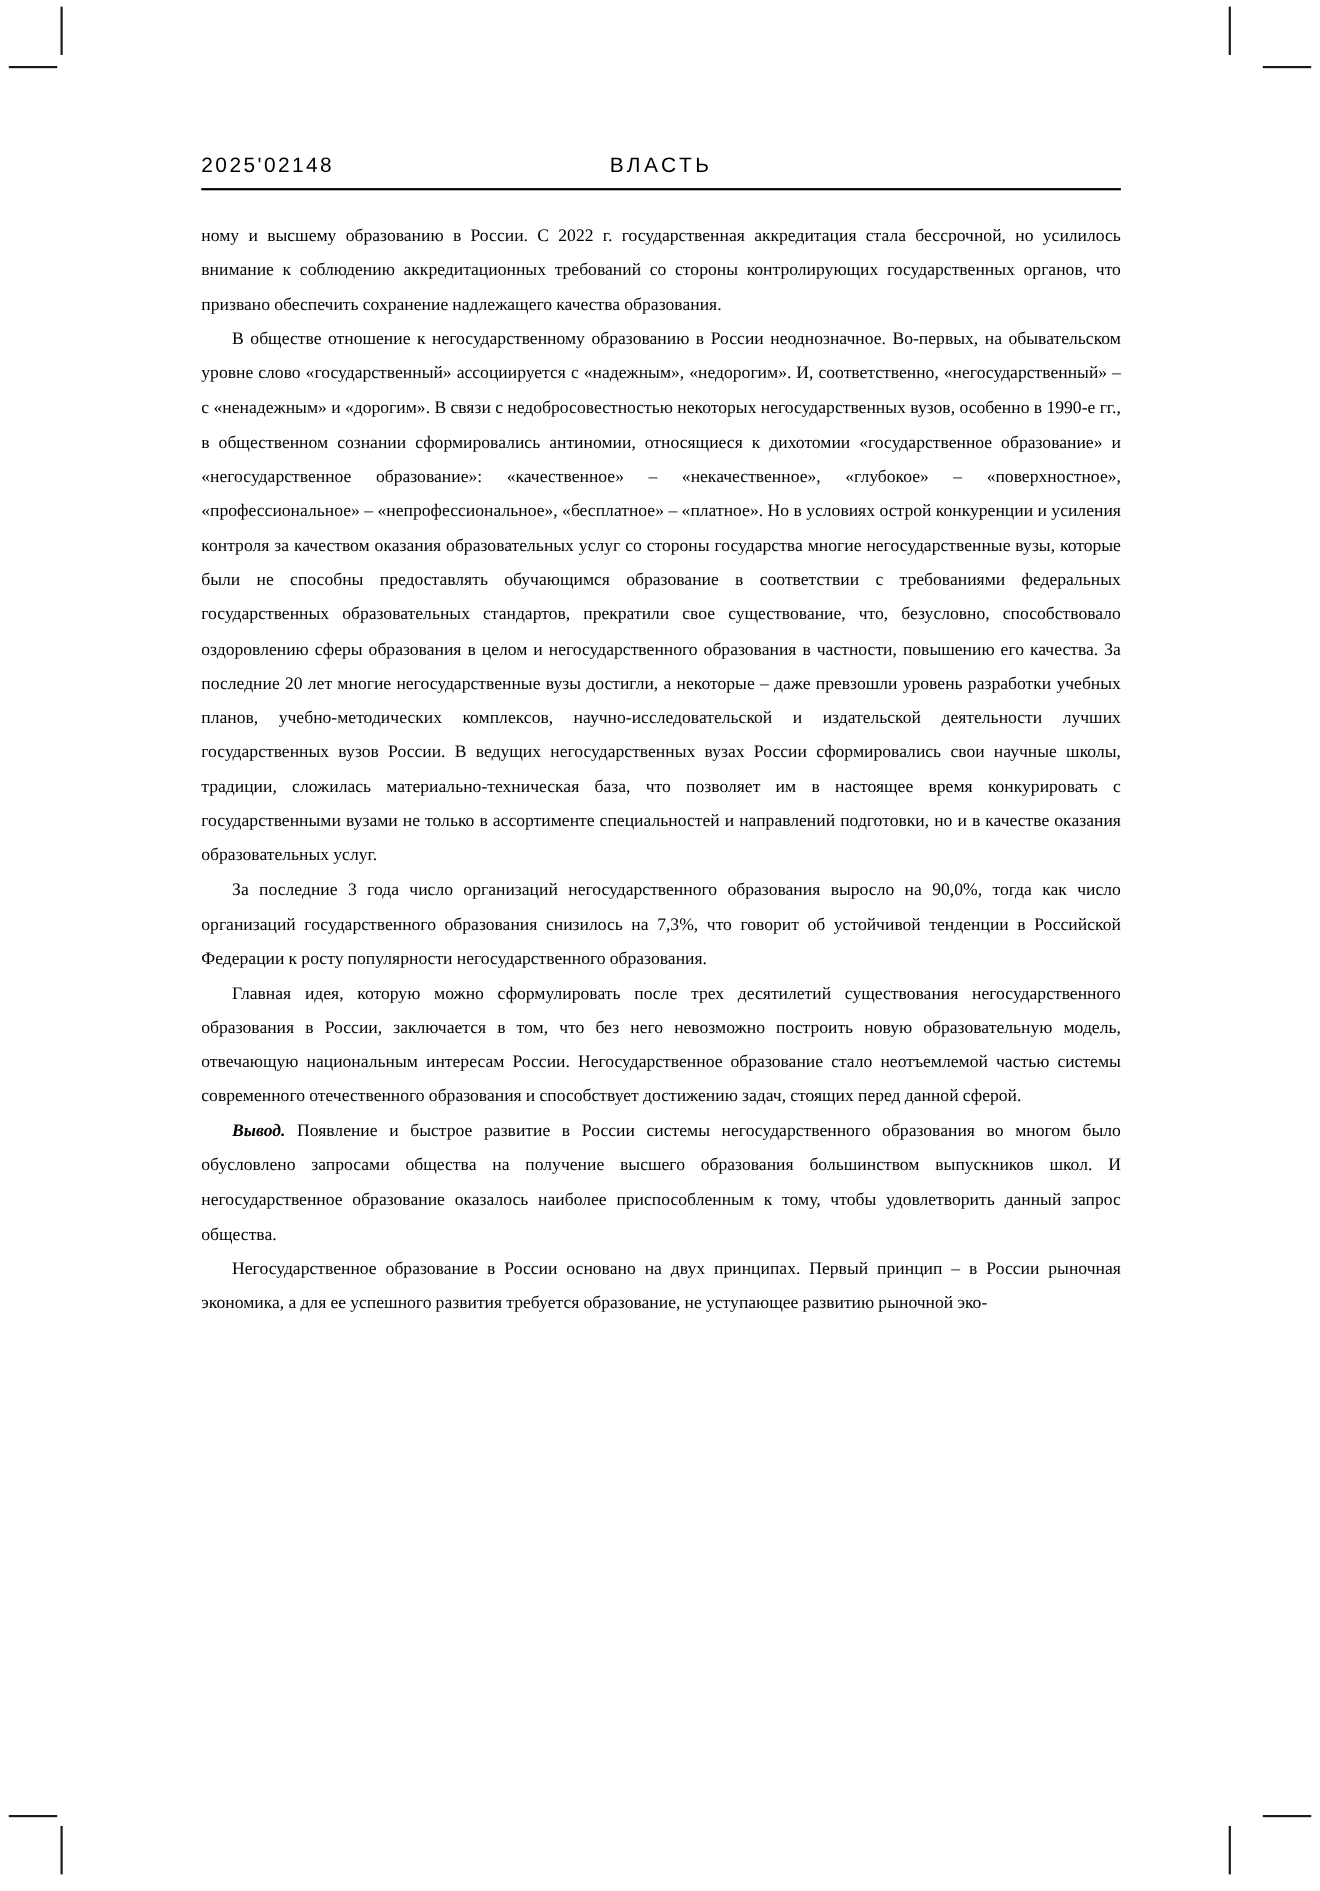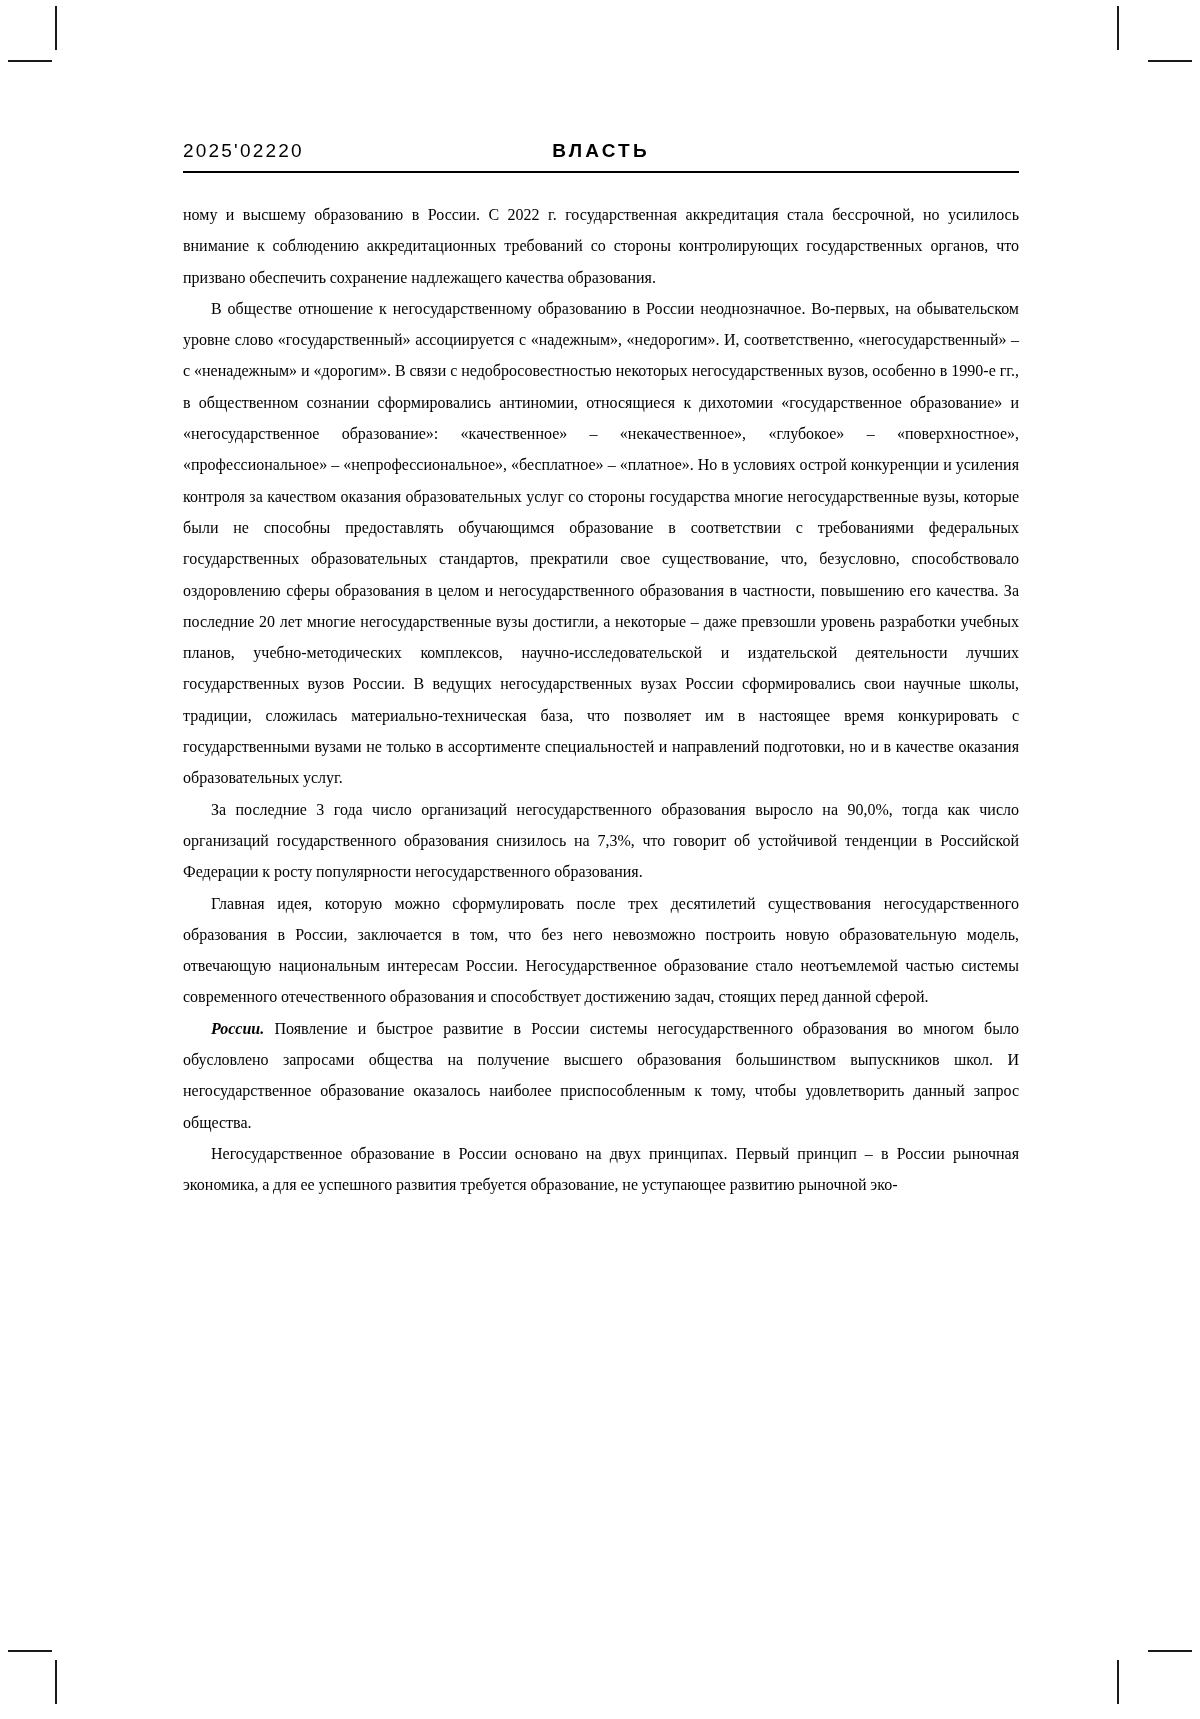--- a/index.html
+++ b/index.html
@@ -63,21 +63,21 @@
     letter-spacing: 2.2px;
     color: #000000;
     padding-bottom: 9px;
   }
   .runhead .rh-left { flex: 0 0 auto; }
   .runhead .rh-center {
     position: absolute;
     left: 0; right: 0;
     text-align: center;
     letter-spacing: 3.2px;
-    font-weight: 700;
+    font-weight: 400;
   }
   .runhead .rh-right { flex: 0 0 auto; }
   .rule {
     border-bottom: 2px solid #000;
     width: 100%;
     margin-bottom: 26px;
   }
 
   
   .body-text p {
@@ -109,27 +109,27 @@
   <div class="crop-mark cm-v cm-bl-v"></div>
   <div class="crop-mark cm-h cm-bl-h"></div>
   <div class="crop-mark cm-v cm-br-v"></div>
   <div class="crop-mark cm-h cm-br-h"></div>
 
   <div class="content">
 
     <div class="runhead">
       <span class="rh-left">2025'02</span>
       <span class="rh-center">ВЛАСТЬ</span>
-      <span class="rh-right">220</span>
+      <span class="rh-right">148</span>
     </div>
     <div class="rule"></div>
 
     <div class="body-text">
       <p class="cont">ному и высшему образованию в России. С 2022 г. государственная аккредитация стала бессрочной, но усилилось внимание к соблюдению аккредитационных требований со стороны контролирующих государственных органов, что призвано обеспечить сохранение надлежащего качества образования.</p>
       <p>В обществе отношение к негосударственному образованию в России неоднозначное. Во-первых, на обывательском уровне слово «государственный» ассоциируется с «надежным», «недорогим». И, соответственно, «негосударственный» – с «ненадежным» и «дорогим». В связи с недобросовестностью некоторых негосударственных вузов, особенно в 1990-е гг., в общественном сознании сформировались антиномии, относящиеся к дихотомии «государственное образование» и «негосударственное образование»: «качественное» – «некачественное», «глубокое» – «поверхностное», «профессиональное» – «непрофессиональное», «бесплатное» – «платное». Но в условиях острой конкуренции и усиления контроля за качеством оказания образовательных услуг со стороны государства многие негосударственные вузы, которые были не способны предоставлять обучающимся образование в соответствии с требованиями федеральных государственных образовательных стандартов, прекратили свое существование, что, безусловно, способствовало оздоровлению сферы образования в целом и негосударственного образования в частности, повышению его качества. За последние 20 лет многие негосударственные вузы достигли, а некоторые – даже превзошли уровень разработки учебных планов, учебно-методических комплексов, научно-исследовательской и издательской деятельности лучших государственных вузов России. В ведущих негосударственных вузах России сформировались свои научные школы, традиции, сложилась материально-техническая база, что позволяет им в настоящее время конкурировать с государственными вузами не только в ассортименте специальностей и направлений подготовки, но и в качестве оказания образовательных услуг.</p>
       <p>За последние 3 года число организаций негосударственного образования выросло на 90,0%, тогда как число организаций государственного образования снизилось на 7,3%, что говорит об устойчивой тенденции в Российской Федерации к росту популярности негосударственного образования.</p>
       <p>Главная идея, которую можно сформулировать после трех десятилетий существования негосударственного образования в России, заключается в том, что без него невозможно построить новую образовательную модель, отвечающую национальным интересам России. Негосударственное образование стало неотъемлемой частью системы современного отечественного образования и способствует достижению задач, стоящих перед данной сферой.</p>
-      <p><span class="lead">России.</span><span> Появление и быстрое развитие в России системы негосударственного образования во многом было обусловлено запросами общества на получение высшего образования большинством выпускников школ. И негосударственное образование оказалось наиболее приспособленным к тому, чтобы удовлетворить данный запрос общества.</span></p>
+      <p><span class="lead">Вывод.</span><span> Появление и быстрое развитие в России системы негосударственного образования во многом было обусловлено запросами общества на получение высшего образования большинством выпускников школ. И негосударственное образование оказалось наиболее приспособленным к тому, чтобы удовлетворить данный запрос общества.</span></p>
       <p>Негосударственное образование в России основано на двух принципах. Первый принцип – в России рыночная экономика, а для ее успешного развития требуется образование, не уступающее развитию рыночной эко-</p>
     </div>
 
   </div>
 </div>
 
 </body></html>

